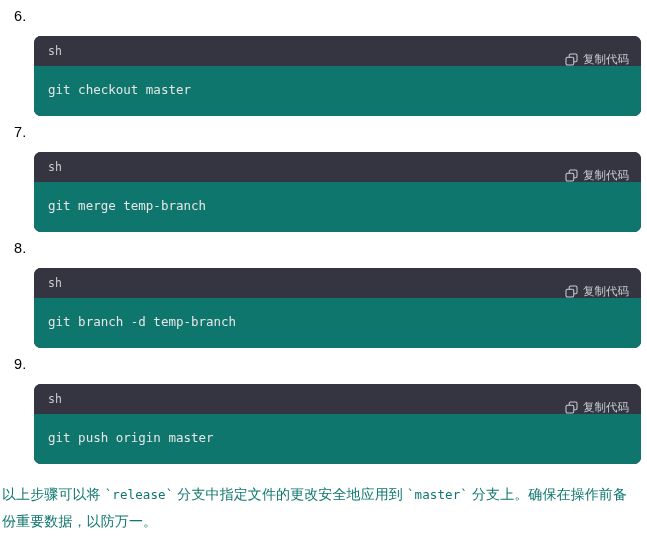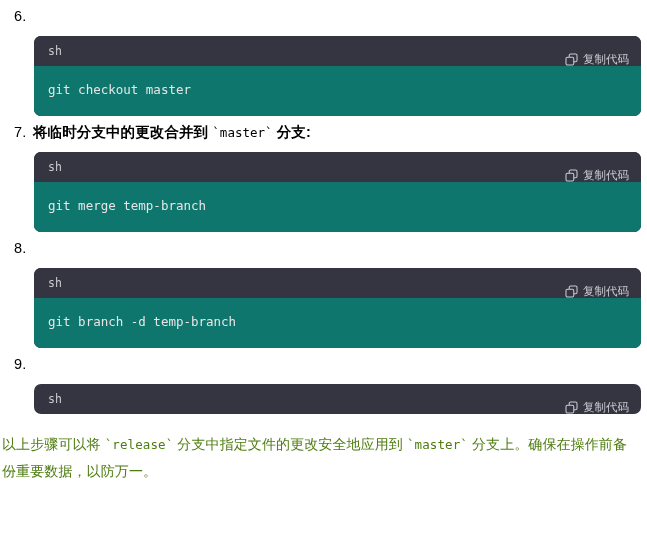--- a/index.html
+++ b/index.html
@@ -118,21 +118,21 @@
     font-size: 12.5px;
     line-height: 17px;
     white-space: pre;
   }
 
   
   .closing {
     margin: 17px 6px 16px 2px;
     font-size: 14px;
     line-height: 27px;
-    color: #4d7c0f;
+    color: #0f766e;
     letter-spacing: 0.1px;
   }
   .closing .mono {
     font-family: "DejaVu Sans Mono", "Liberation Mono", monospace;
     font-size: 12.5px;
   }
 </style>
 </head>
 <body>
 
@@ -159,21 +159,20 @@
         </div>
         <div class="code-body">
           <div class="code-line">git checkout master</div>
         </div>
       </div>
     </li>
 
     <li class="step">
       <div class="step-head">
         <span class="step-num">7.</span>
-        <span class="step-text"><span>将临时分支中的更改合并到 </span><span class="mono">`master`</span><span> 分支:</span></span>
       </div>
       <div class="codeblock">
         <div class="code-header">
           <span class="code-lang">sh</span>
           <button class="copy-btn">
             <span class="copy-icon">
               <svg width="13" height="13" viewBox="0 0 16 16" fill="none" xmlns="http://www.w3.org/2000/svg">
                 <rect x="5.2" y="1.2" width="9.6" height="9.6" rx="1.8" stroke="#c9cbd1" stroke-width="1.3"></rect>
                 <rect x="1.2" y="5.2" width="9.6" height="9.6" rx="1.8" stroke="#c9cbd1" stroke-width="1.3" fill="#343541"></rect>
               </svg>
@@ -220,20 +219,23 @@
           <button class="copy-btn">
             <span class="copy-icon">
               <svg width="13" height="13" viewBox="0 0 16 16" fill="none" xmlns="http://www.w3.org/2000/svg">
                 <rect x="5.2" y="1.2" width="9.6" height="9.6" rx="1.8" stroke="#c9cbd1" stroke-width="1.3"></rect>
                 <rect x="1.2" y="5.2" width="9.6" height="9.6" rx="1.8" stroke="#c9cbd1" stroke-width="1.3" fill="#343541"></rect>
               </svg>
             </span>
             <span class="copy-label">复制代码</span>
           </button>
         </div>
+        <div class="code-body">
+          <div class="code-line">git push origin master</div>
+        </div>
       </div>
     </li>
 
   </ol>
 
   <p class="closing"><span>以上步骤可以将 </span><span class="mono">`release`</span><span> 分支中指定文件的更改安全地应用到 </span><span class="mono">`master`</span><span> 分支上。确保在操作前备份重要数据，以防万一。</span></p>
 
 </div>
 
 </body></html>

